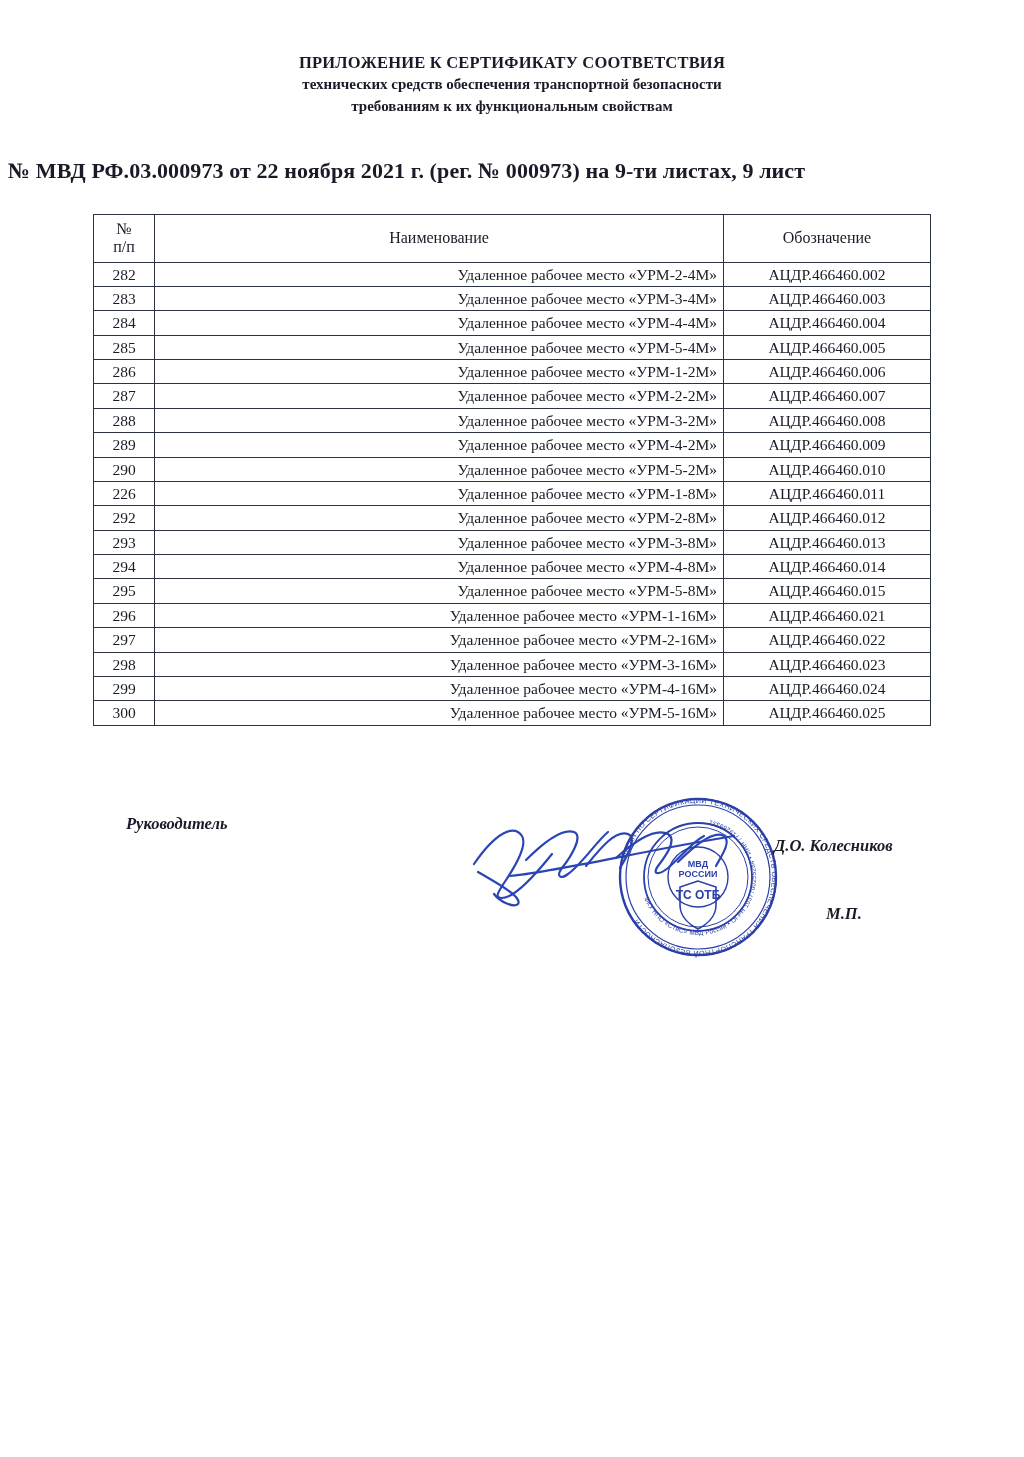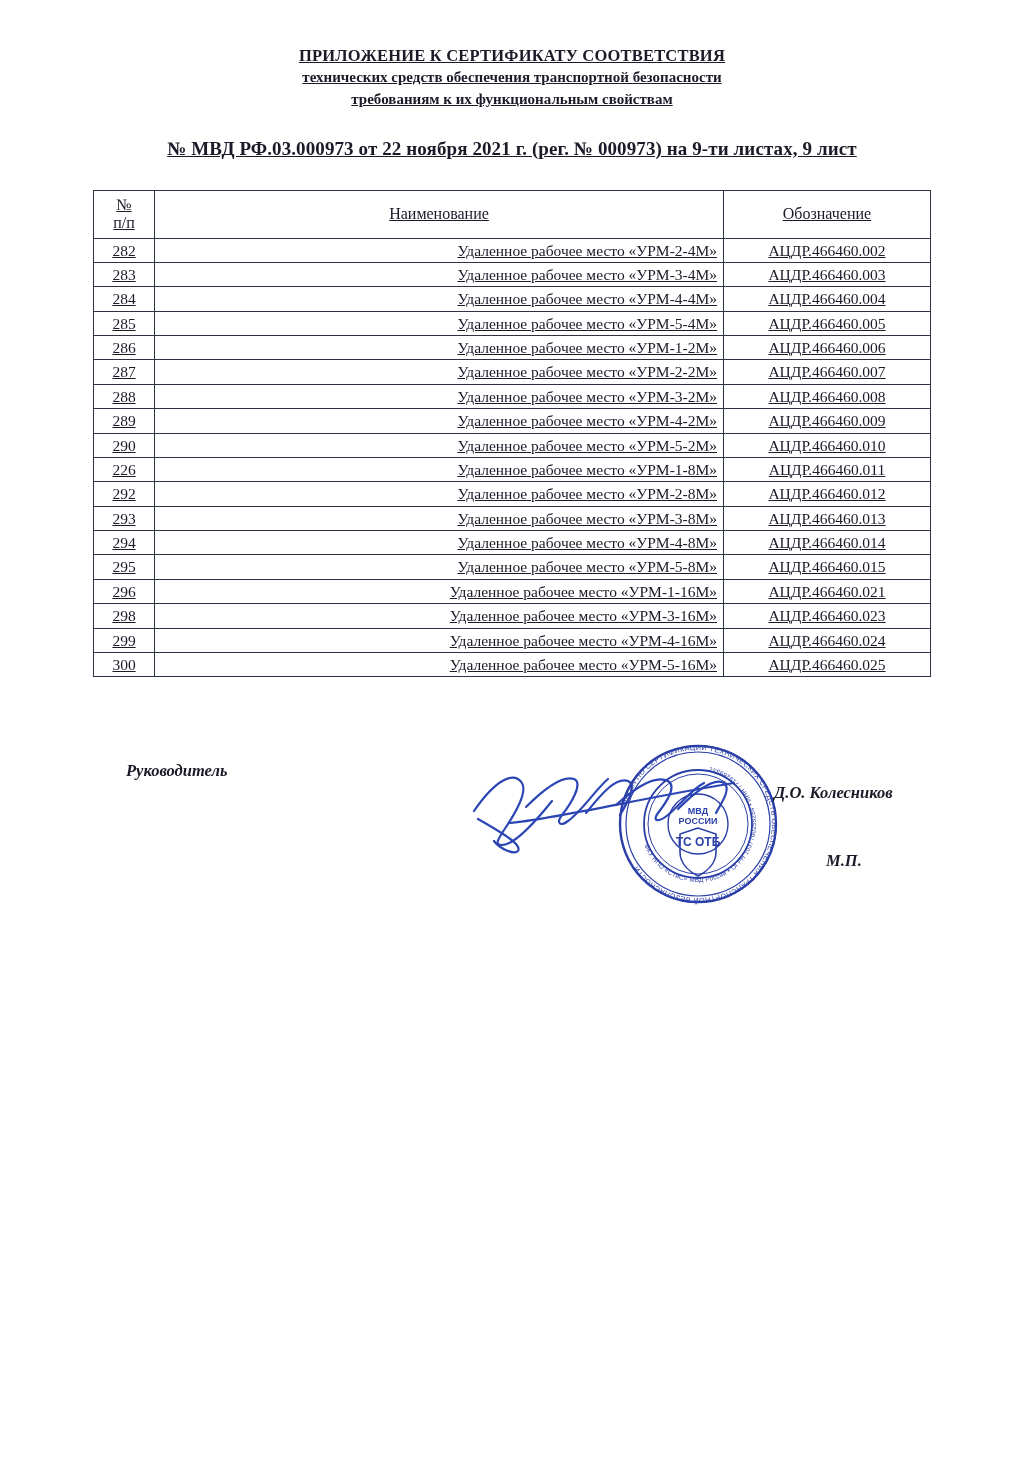--- a/index.html
+++ b/index.html
@@ -11,43 +11,42 @@
     width: 1024px;
     height: 1457px;
     position: relative;
     font-family: "Liberation Serif", serif;
     color: #1a1a28;
     overflow: hidden;
   }
   .page {
     position: absolute;
     inset: 0;
-    padding: 1px;
-    text-decoration: underline;
+    padding: 8px;
   }
   .header {
     text-align: center;
     margin-top: 44px;
   }
   .header .line1 {
     font-size: 16.5px;
     font-weight: bold;
     letter-spacing: 0.2px;
     line-height: 1.35;
   }
   .header .line2,
   .header .line3 {
     font-size: 15px;
     font-weight: bold;
     line-height: 1.45;
   }
   .certline {
-    text-align: center;
-    margin-top: 27px;
-    font-size: 19px;
+    text-align: left;
+    margin-top: 40px;
+    font-size: 22px;
     font-weight: bold;
     letter-spacing: 0.1px;
   }
   table.reg {
     border-collapse: collapse;
     margin: 30px auto 0 auto;
     width: 810px;
     table-layout: fixed;
   }
   table.reg th, table.reg td {
@@ -81,21 +80,21 @@
   table.reg td.name {
     text-align: right;
     padding-left: 9px;
   }
   table.reg td.desig {
     text-align: center;
   }
   .signature-block {
     position: absolute;
     left: 126px;
-    top: 759px;
+    top: 812px;
     width: 830px;
   }
   .sig-role {
     font-family: "Liberation Serif", serif;
     font-style: italic;
     font-weight: bold;
     font-size: 16.5px;
     line-height: 1.5;
     display: inline-block;
     vertical-align: top;
@@ -230,20 +229,25 @@
           <td class="num">295</td>
           <td class="name">Удаленное рабочее место «УРМ-5-8М»</td>
           <td class="desig">АЦДР.466460.015</td>
         </tr>
         <tr>
           <td class="num">296</td>
           <td class="name">Удаленное рабочее место «УРМ-1-16М»</td>
           <td class="desig">АЦДР.466460.021</td>
         </tr>
         <tr>
+          <td class="num">297</td>
+          <td class="name">Удаленное рабочее место «УРМ-2-16М»</td>
+          <td class="desig">АЦДР.466460.022</td>
+        </tr>
+        <tr>
           <td class="num">298</td>
           <td class="name">Удаленное рабочее место «УРМ-3-16М»</td>
           <td class="desig">АЦДР.466460.023</td>
         </tr>
         <tr>
           <td class="num">299</td>
           <td class="name">Удаленное рабочее место «УРМ-4-16М»</td>
           <td class="desig">АЦДР.466460.024</td>
         </tr>
         <tr>

